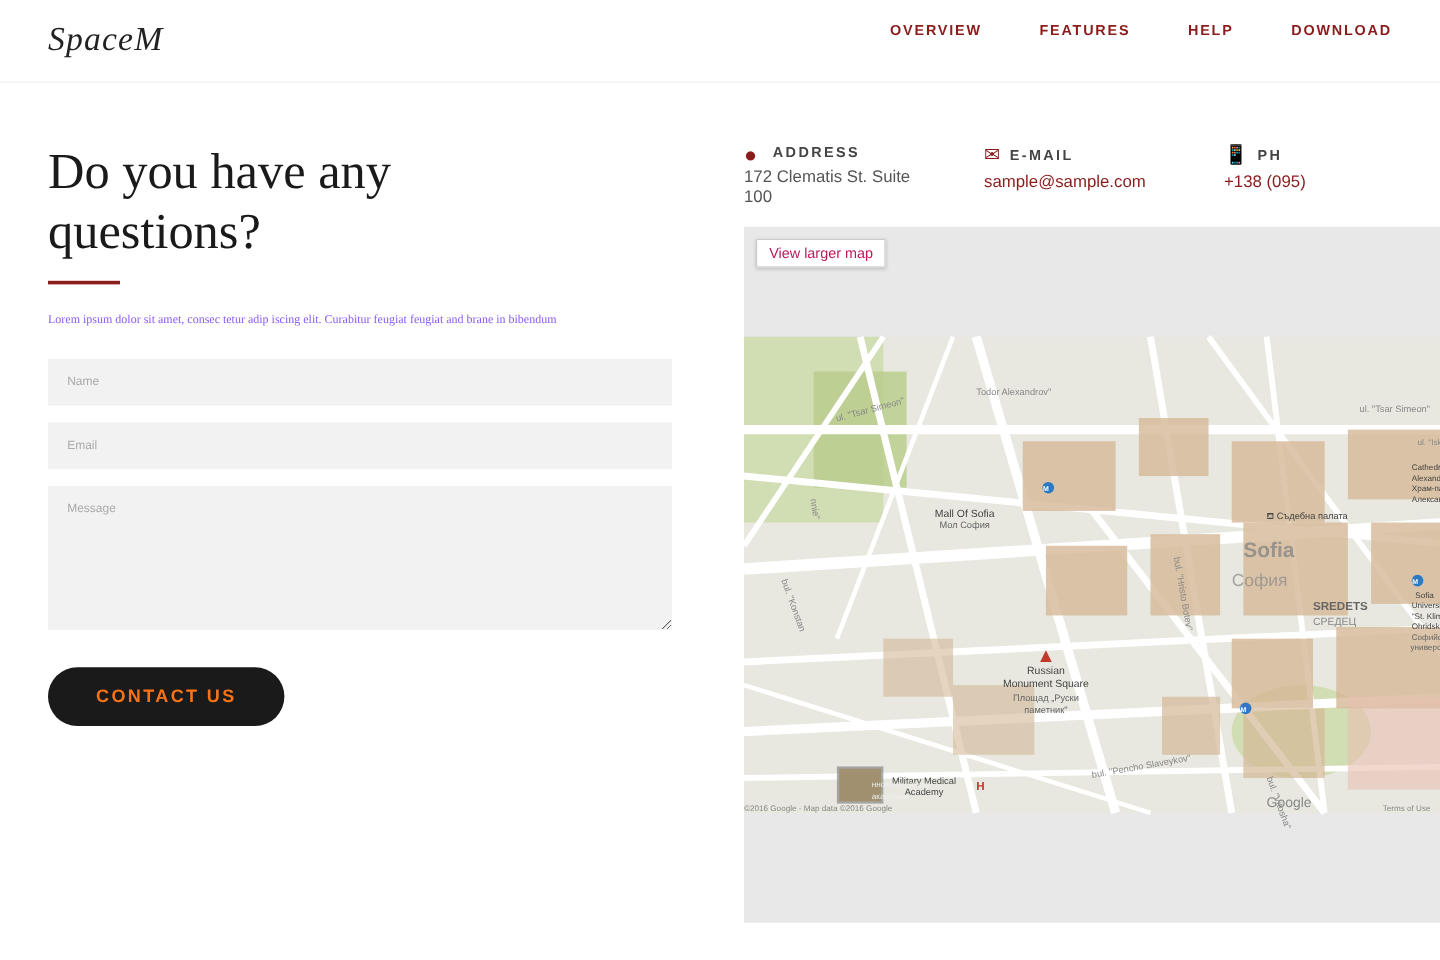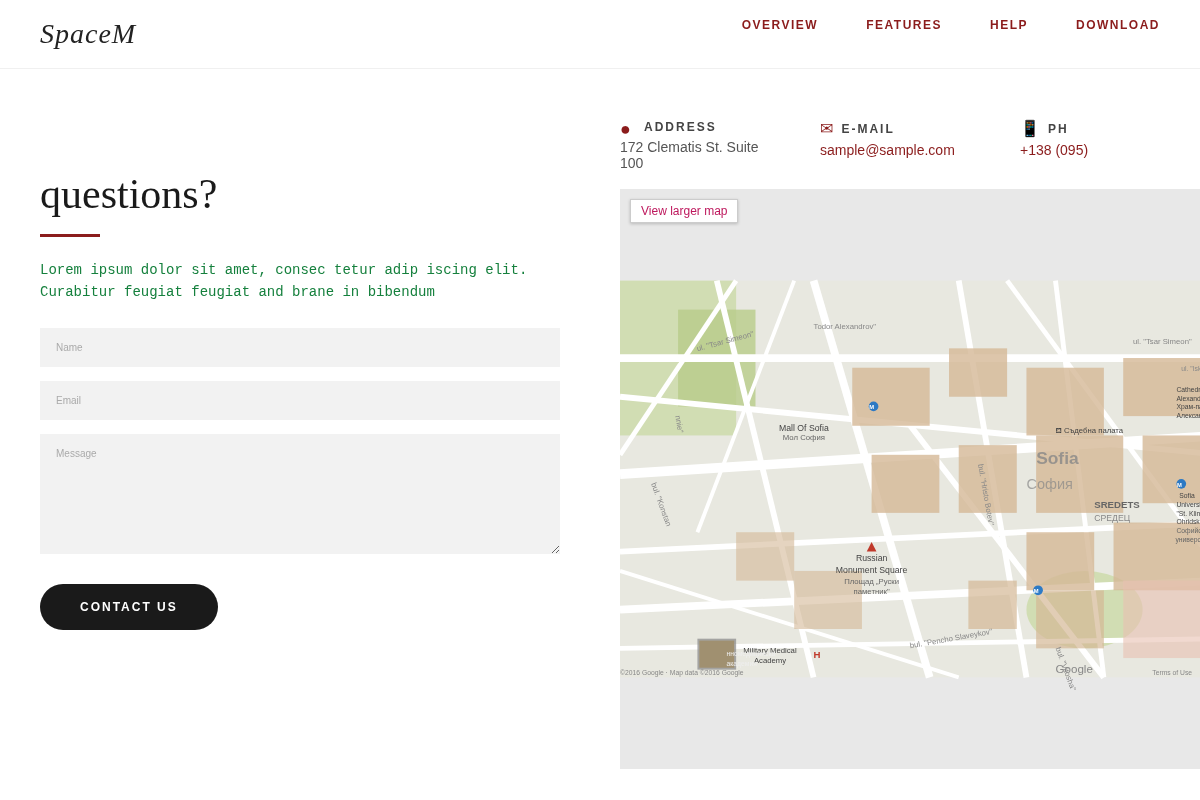--- a/index.html
+++ b/index.html
@@ -55,23 +55,23 @@
       color: #1a1a1a;
       margin-bottom: 14px;
     }
     .title-underline {
       width: 60px;
       height: 3px;
       background: #8b1c1c;
       margin-bottom: 22px;
     }
     .description {
-      font-family: Liberation Mono, monospace;
-      font-size: 14px;
-      color: #15803d;
+      font-family: Liberation Serif, serif;
+      font-size: 10px;
+      color: #8b5cf6;
       line-height: 1.6;
       margin-bottom: 24px;
     }
     .form-field {
       width: 100%;
       background: #f2f2f2;
       border: none;
       padding: 14px 16px;
       font-size: 10px;
       color: #8b5cf6;
@@ -81,25 +81,25 @@
       resize: none;
     }
     .form-field::placeholder { color: #aaa; }
     .message-field {
       height: 120px;
       resize: vertical;
     }
     .contact-btn {
       display: inline-block;
       background: #1a1a1a;
-      color: #ffffff;
+      color: #f97316;
       border: none;
       padding: 16px 40px;
       font-family: Arial, sans-serif;
-      font-size: 12px;
+      font-size: 15px;
       font-weight: bold;
       letter-spacing: 2px;
       text-transform: uppercase;
       border-radius: 30px;
       cursor: pointer;
       margin-top: 12px;
     }
 
     
     .right-panel {
@@ -202,21 +202,21 @@
     <a href="#">FEATURES</a>
     <a href="#">HELP</a>
     <a href="#">DOWNLOAD</a>
   </nav>
 </header>
 
 <div class="main-content">
 
   <div class="left-panel">
     <h1>
-      <br>
+      <span>Do you have any</span><br>
       <span>questions?</span>
     </h1>
     <div class="title-underline"></div>
     <p class="description">Lorem ipsum dolor sit amet, consec tetur adip iscing elit. Curabitur feugiat feugiat and brane in bibendum</p>
 
     <input class="form-field" type="text" placeholder="Name" style="">
     <input class="form-field" type="email" placeholder="Email" style="">
     <textarea class="form-field message-field" placeholder="Message" style=""></textarea>
 
     <button class="contact-btn">

